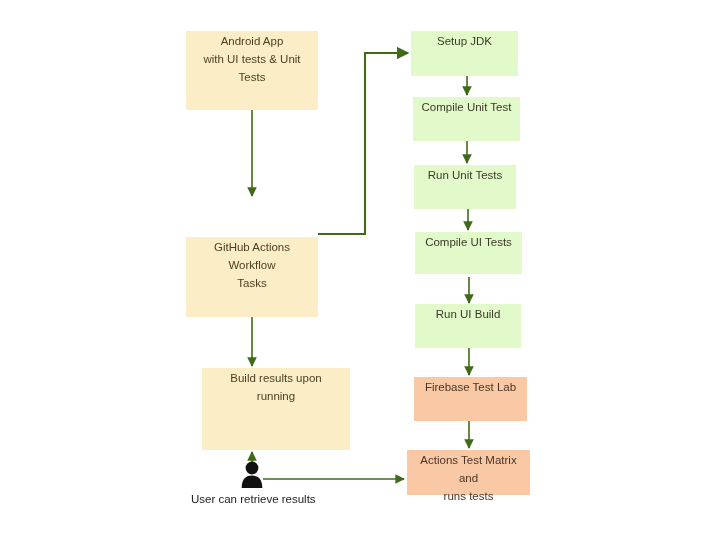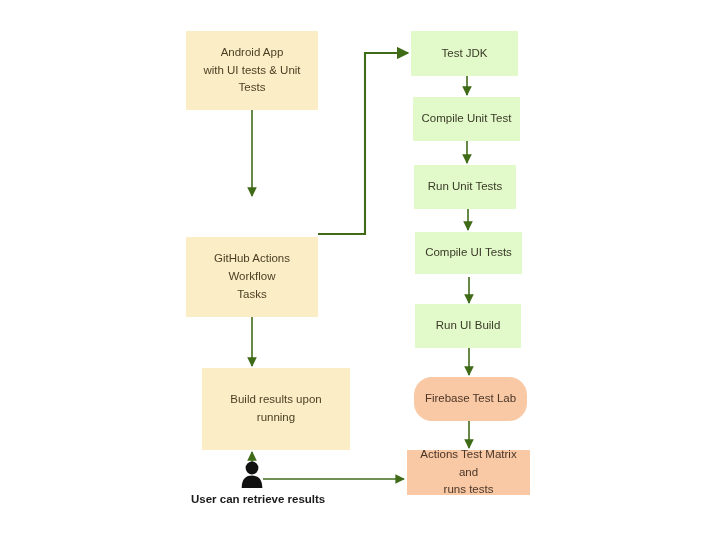--- a/index.html
+++ b/index.html
@@ -24,21 +24,21 @@
     left: 0;
     top: 0;
     width: 720px;
     height: 540px;
     pointer-events: none;
   }
   .node {
     position: absolute;
     box-sizing: border-box;
     display: flex;
-    align-items: center;
+    align-items: flex-start;
     justify-content: center;
     text-align: center;
     font-size: 11.5px;
     line-height: 1.55;
     color: #3b3322;
     padding: 2px 6px;
   }
   .node.yellow {
     background: #fbeec6;
     color: #4a3f24;
@@ -111,50 +111,50 @@
     <span class="node-label">GitHub Actions Workflow
 Tasks</span>
   </div>
 
   <div class="node yellow" style="left:202px; top:368px; width:148px; height:82px;">
     <span class="node-label">Build results upon
 running</span>
   </div>
 
   <div class="node green" style="left:411px; top:31px; width:107px; height:45px;">
-    <span class="node-label">Test JDK</span>
+    <span class="node-label">Setup JDK</span>
   </div>
 
   <div class="node green" style="left:413px; top:97px; width:107px; height:44px;">
     <span class="node-label">Compile Unit Test</span>
   </div>
 
   <div class="node green" style="left:414px; top:165px; width:102px; height:44px;">
     <span class="node-label">Run Unit Tests</span>
   </div>
 
   <div class="node green" style="left:415px; top:232px; width:107px; height:42px;">
     <span class="node-label">Compile UI Tests</span>
   </div>
 
   <div class="node green" style="left:415px; top:304px; width:106px; height:44px;">
     <span class="node-label">Run UI Build</span>
   </div>
 
-  <div class="node orange" style="left:414px; top:377px; width:113px; height:44px;border-radius:18px;">
+  <div class="node orange" style="left:414px; top:377px; width:113px; height:44px;">
     <span class="node-label">Firebase Test Lab</span>
   </div>
 
   <div class="node orange" style="left:407px; top:450px; width:123px; height:45px;">
     <span class="node-label">Actions Test Matrix and
 runs tests</span>
   </div>
 
   <div class="person" style="left:241px; top:461px;">
     <svg viewBox="0 0 22 28" xmlns="http://www.w3.org/2000/svg" width="22" height="28">
       <circle cx="11" cy="7" r="6.4" fill="#111111"></circle>
       <path d="M 0.7 27 C 0.7 17.6 5.2 14.6 11 14.6 C 16.8 14.6 21.3 17.6 21.3 27 Z" fill="#111111"></path>
     </svg>
   </div>
 
-  <div class="caption" style="left:191px; top:493px;font-weight:bold;">User can retrieve results</div>
+  <div class="caption" style="left:191px; top:493px;">User can retrieve results</div>
 
 </div>
 
 </body></html>

